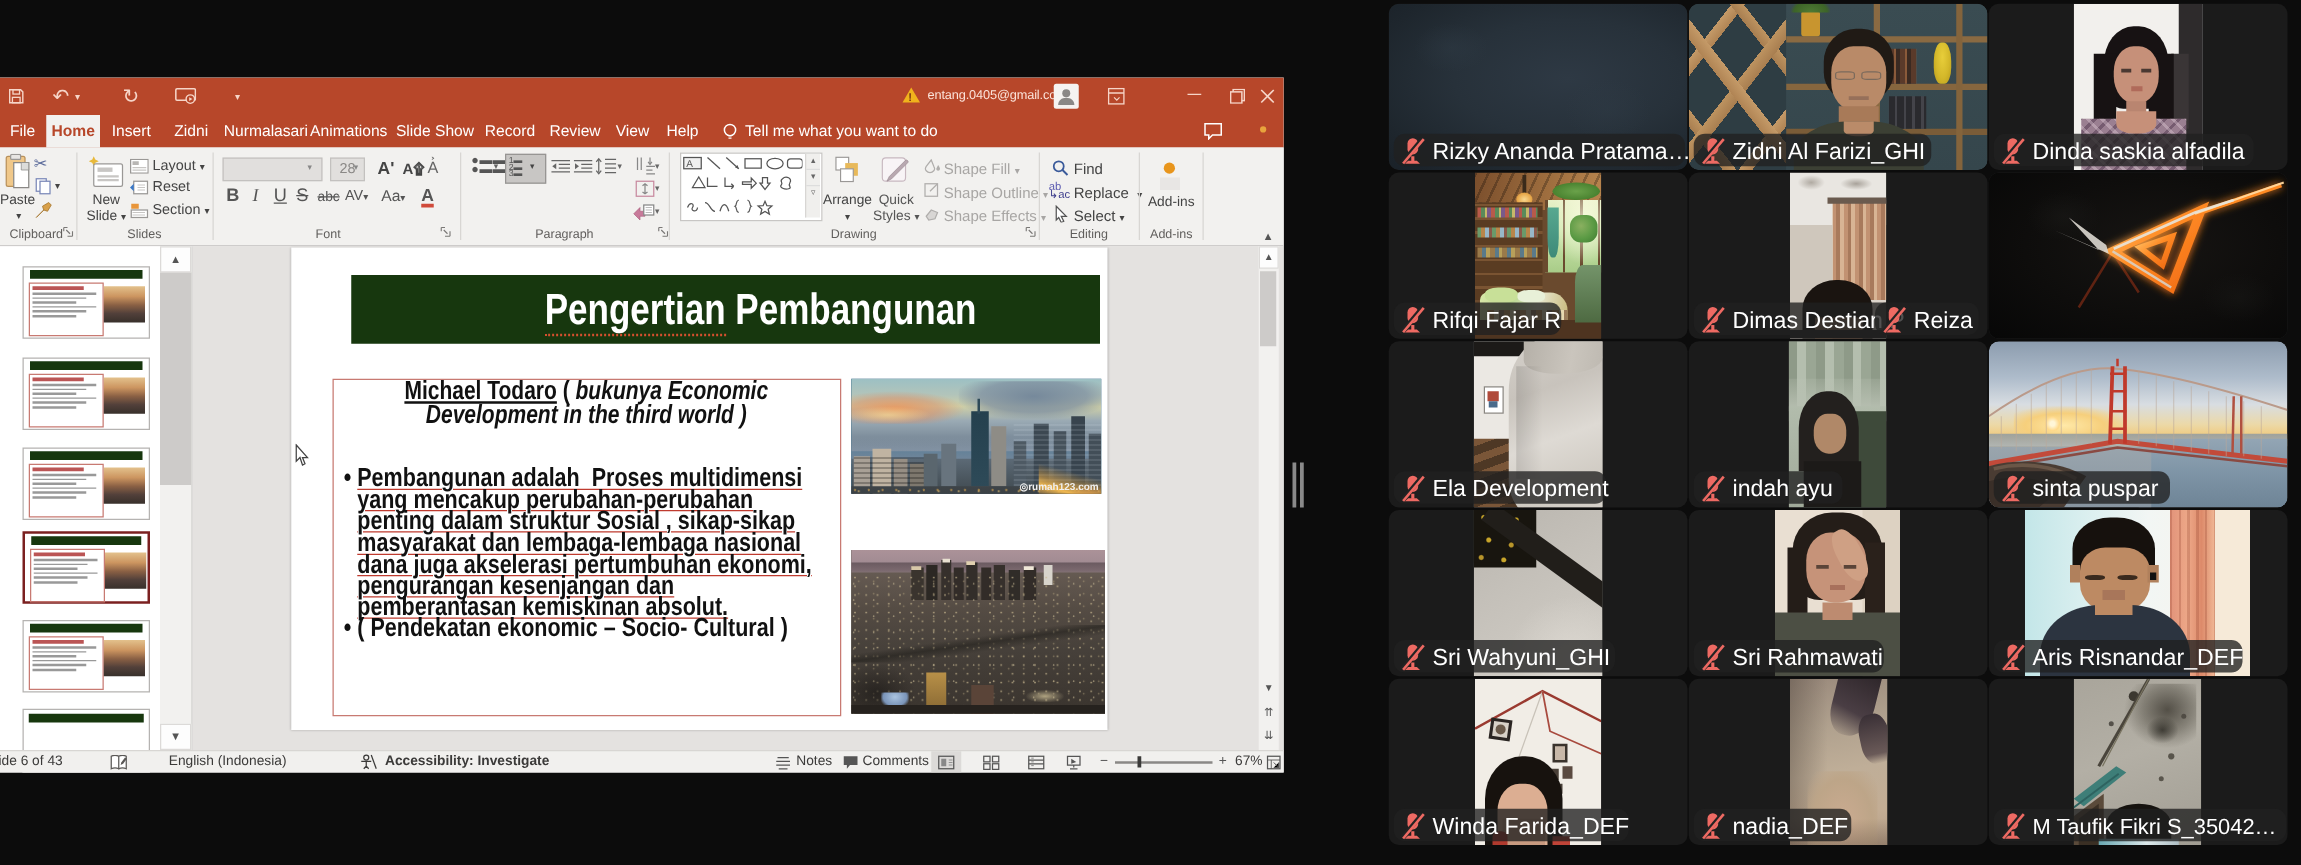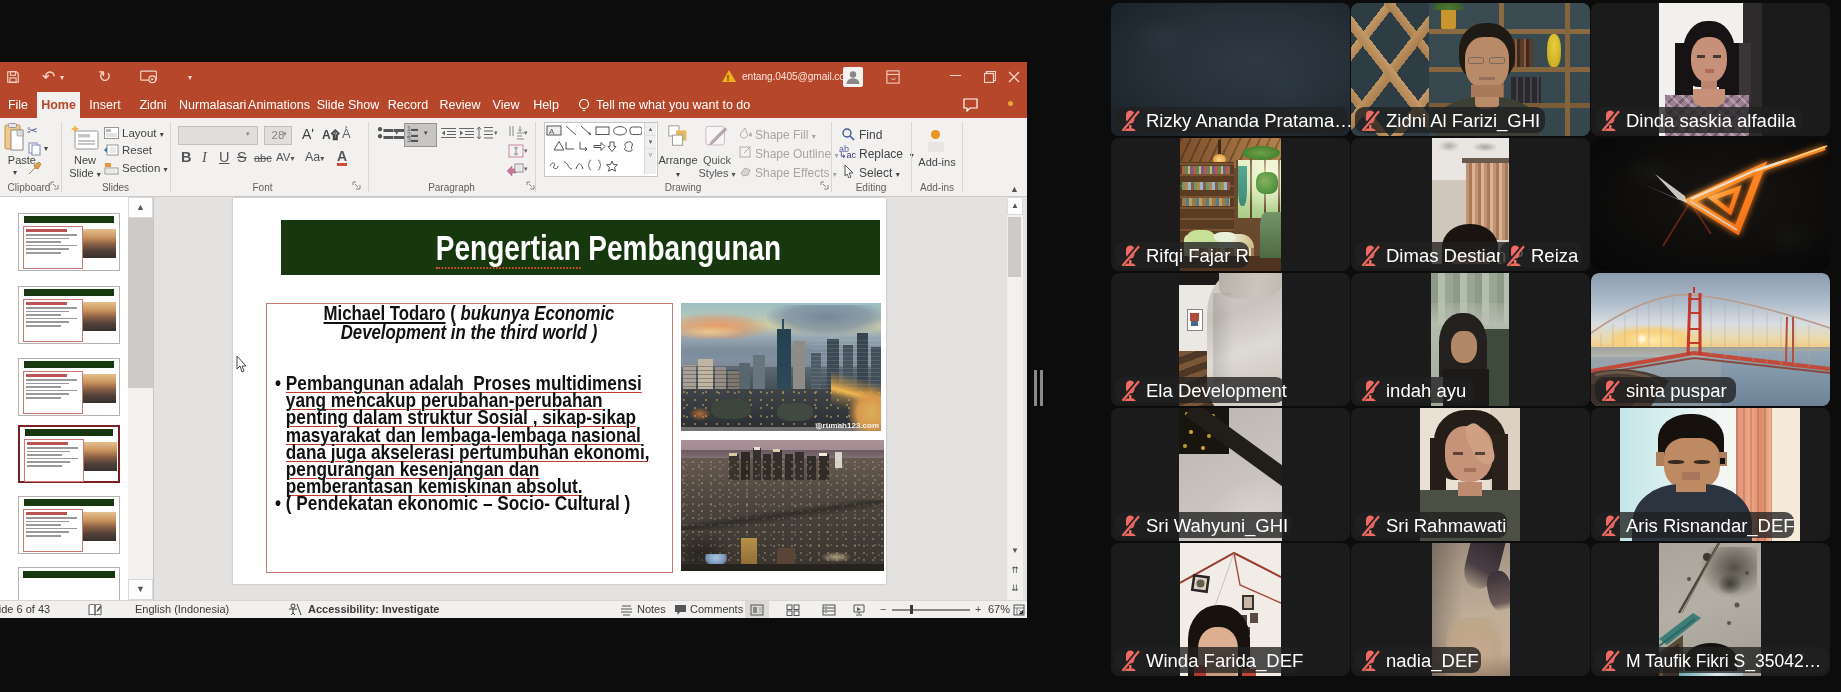--- a/index.html
+++ b/index.html
@@ -80,21 +80,21 @@
       </svg>
  <div class="abs" style="left:1008px;top:9px;width:5px;height:5px;border-radius:50%;background:#e8a33d"></div>
 </div>
 <div id="ribbon">
 <svg class="abs" style="left:3px;top:5px" width="22" height="30" viewBox="0 0 22 30">
   <rect x="2" y="2" width="15" height="24" rx="1.5" fill="#f0c88a" stroke="#b8905a"></rect>
   <rect x="5.5" y="0.5" width="8" height="4" rx="1" fill="#e8e6e4" stroke="#9a9896"></rect>
   <path d="M8 7h12v20H8z" fill="#fff" stroke="#8a8886"></path>
   <path d="M14 7h6v6h-6z" fill="#dcdcda" stroke="#8a8886" stroke-width=".6"></path>
       </svg>
- <div class="abs" style="left:0px;top:36px;font-size:11px;color:#444;width:36px;text-align:right">Paste</div>
+ <div class="abs" style="left:0px;top:36px;font-size:11px;color:#444;width:36px;text-align:left">Paste</div>
  <div class="abs" style="left:13px;top:50px;font-size:8px;color:#444">▾</div>
  <div class="abs" style="left:27px;top:5px;font-size:13px;color:#5a6a9a">✂</div>
  <svg class="abs" style="left:28px;top:24px" width="13" height="14" viewBox="0 0 13 14">
         <rect x="1" y="1" width="8" height="10" fill="#fff" stroke="#7a88b8"></rect>
         <rect x="4" y="3" width="8" height="10" fill="#fff" stroke="#7a88b8"></rect>
       </svg>
  <div class="abs" style="left:44px;top:26px;font-size:8px;color:#444">▾</div>
  <svg class="abs" style="left:27px;top:43px" width="15" height="15" viewBox="0 0 15 15">
         <path d="M2 13l6-6 3 1 3-5-2-2-5 3 1 3-6 6z" fill="#d8a04a" stroke="#a87a32" stroke-width=".7"></path>
       </svg>
@@ -127,21 +127,21 @@
         <rect x="1" y="6" width="13" height="6" fill="#fff" stroke="#9a9896"></rect>
         <path d="M2 8h10M2 10h10" stroke="#c8c6c4" stroke-width=".8"></path>
       </svg>
  <div class="abs" style="left:122px;top:44px;font-size:11.5px;color:#444">Section <span style="font-size:8px">▾</span></div>
  <div class="grplabel" style="left:61px;width:109px">Slides</div>
  <div class="vdiv" style="left:170px"></div>
 <div class="abs" style="left:178px;top:8px;width:78px;height:17px;background:#e1dfdd;border:1px solid #c3c1bf"></div>
  <div class="abs" style="left:246px;top:12px;font-size:7px;color:#888">▾</div>
  <div class="abs" style="left:264px;top:8px;width:26px;height:17px;background:#e1dfdd;border:1px solid #c3c1bf;font-size:11.5px;color:#8a8886;text-align:center;line-height:17px">28</div>
  <div class="abs" style="left:283px;top:12px;font-size:7px;color:#888">▾</div>
- <div class="abs" style="left:302px;top:8px;font-size:14px;color:#444;font-weight:normal">Aʹ</div>
+ <div class="abs" style="left:302px;top:8px;font-size:14px;color:#444;font-weight:bold">Aʹ</div>
  <div class="abs" style="left:322px;top:10px;font-size:12px;color:#444;font-weight:bold">A۩</div>
  <div class="abs" style="left:342px;top:8px;font-size:13px;color:#666">A͐</div>
  <div class="abs" style="left:181px;top:31px;font-size:14.5px;color:#555;font-weight:bold">B</div>
  <div class="abs" style="left:202px;top:31px;font-size:14.5px;color:#555;font-style:italic;font-family:'Liberation Serif',serif">I</div>
  <div class="abs" style="left:219px;top:31px;font-size:14.5px;color:#555;text-decoration:underline">U</div>
  <div class="abs" style="left:237px;top:31px;font-size:14.5px;color:#555;text-decoration:line-through">S</div>
  <div class="abs" style="left:254px;top:34px;font-size:11px;color:#555;text-decoration:line-through">abc</div>
  <div class="abs" style="left:276px;top:33px;font-size:11.5px;color:#555">AV<span style="font-size:8px">▾</span></div>
  <div class="abs" style="left:305px;top:32px;font-size:12.5px;color:#555">Aa<span style="font-size:8px">▾</span></div>
  <div class="abs" style="left:337px;top:31px;font-size:14px;color:#555;font-weight:bold;border-bottom:3.5px solid #d04a3a;line-height:14px">A</div>
@@ -354,21 +354,21 @@
         <div class="abs" style="left:42px;top:176px;width:520px;font-weight:bold;font-size:21px;line-height:17.2px;color:#111;transform:scaleX(.82);transform-origin:left top;white-space:nowrap">
           <div>• <u>Pembangunan adalah&nbsp; Proses multidimensi</u></div>
           <div><span style="visibility:hidden">• </span><u>yang mencakup perubahan-perubahan</u></div>
           <div><span style="visibility:hidden">• </span><u>penting dalam struktur Sosial , sikap-sikap</u></div>
           <div><span style="visibility:hidden">• </span><u>masyarakat dan lembaga-lembaga nasional</u></div>
           <div><span style="visibility:hidden">• </span><u>dana juga akselerasi pertumbuhan ekonomi,</u></div>
           <div><span style="visibility:hidden">• </span><u>pengurangan kesenjangan dan</u></div>
           <div><span style="visibility:hidden">• </span><u>pemberantasan kemiskinan absolut.</u></div>
           <div>• ( Pendekatan ekonomic – Socio- Cultural )</div>
         </div>
-        <div class="abs" style="left:448px;top:105px;width:200px;height:128px;overflow:hidden;background:#737373">
+        <div class="abs" style="left:448px;top:105px;width:200px;height:92px;overflow:hidden;background:#0c4a6e">
       <div class="abs" style="left:0;top:0;width:200px;height:58px;background:linear-gradient(180deg,#9cc0c4 0%,#b2c4ba 22%,#cfd0a8 38%,#9aaab4 58%,#7e8e9c 80%,#6e7e8c 100%)"></div>
       <div class="abs" style="left:-10px;top:10px;width:100px;height:26px;background:radial-gradient(ellipse at 45% 55%,#e89a62 0%,#d8906a88 45%,rgba(0,0,0,0) 72%)"></div>
       <div class="abs" style="left:-6px;top:22px;width:70px;height:14px;background:radial-gradient(ellipse,#f2dc9caa 0%,rgba(0,0,0,0) 70%)"></div>
       <div class="abs" style="left:86px;top:2px;width:120px;height:30px;background:radial-gradient(ellipse at 50% 40%,#76899b 0%,#7e8fa0bb 50%,rgba(0,0,0,0) 75%)"></div>
       <div class="abs" style="left:0;top:46px;width:200px;height:22px;background:linear-gradient(180deg,rgba(138,154,172,0),#8a9aacB0 50%,#76879a)"></div>
       <div class="abs" style="left:0;top:64px;width:200px;height:60px;background:linear-gradient(180deg,#5c6a76 0%,#49545c 30%,#3a4248 60%,#30363a 100%)"></div>
       <div class="abs" style="left:2px;top:62px;width:13px;height:34px;background:#a8a096"></div>
       <div class="abs" style="left:17px;top:56px;width:15px;height:40px;background:#c0b4a2"></div>
       <div class="abs" style="left:34px;top:64px;width:11px;height:32px;background:#968e84"></div>
       <div class="abs" style="left:47px;top:68px;width:13px;height:28px;background:#7e786e"></div>

